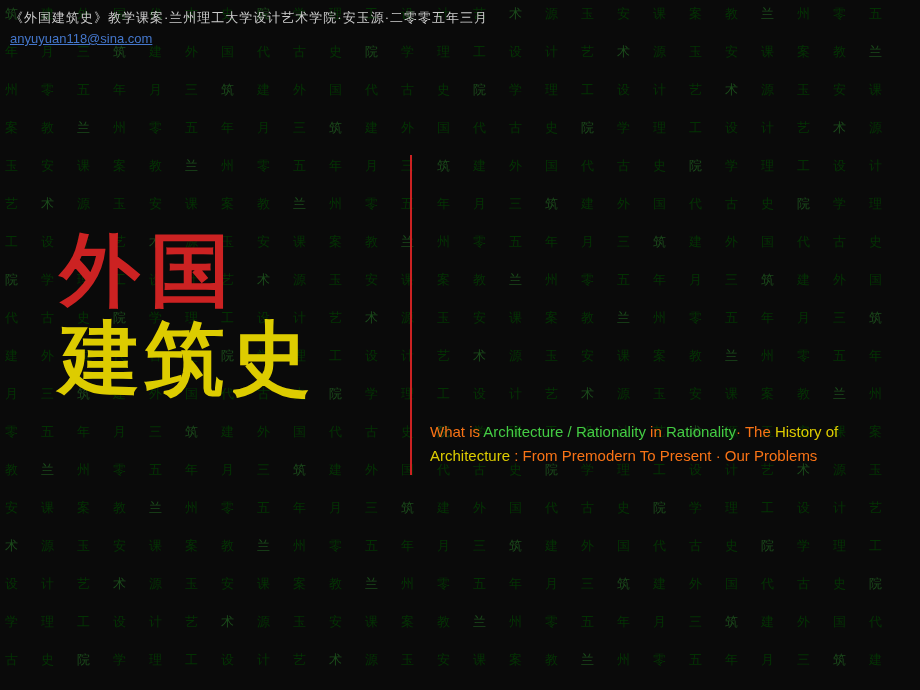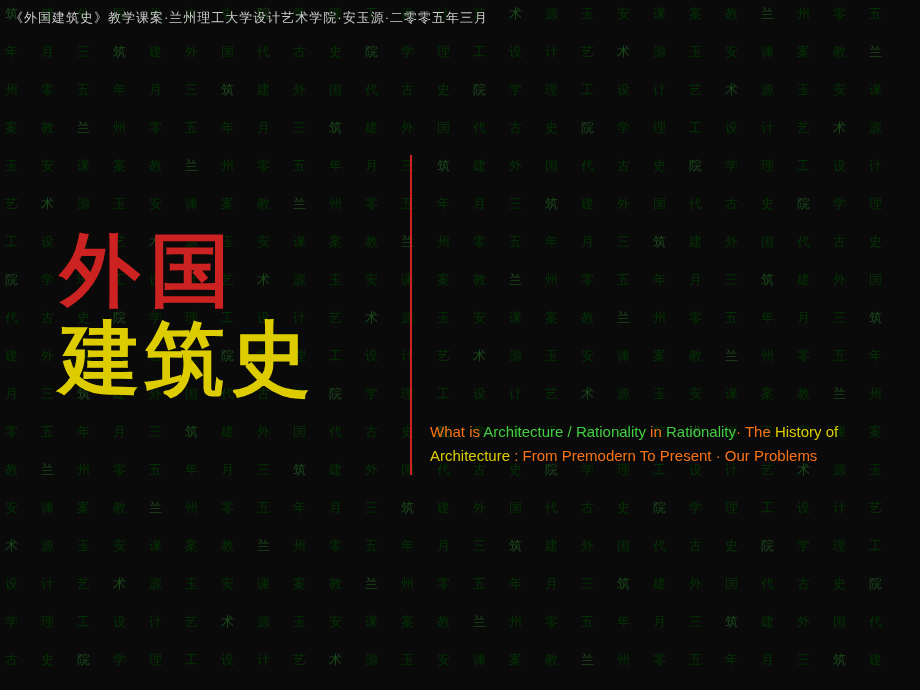--- a/index.html
+++ b/index.html
@@ -587,20 +587,21 @@
     <span class="grid-char" style="left: 689px; top: 651px; color: rgb(0, 68, 0);">五</span>
     <span class="grid-char" style="left: 725px; top: 651px; color: rgb(0, 68, 0);">年</span>
     <span class="grid-char" style="left: 761px; top: 651px; color: rgb(0, 68, 0);">月</span>
     <span class="grid-char" style="left: 797px; top: 651px; color: rgb(0, 68, 0);">三</span>
     <span class="grid-char" style="left: 833px; top: 651px; color: rgb(34, 102, 34);">筑</span>
     <span class="grid-char" style="left: 869px; top: 651px; color: rgb(0, 68, 0);">建</span>
   </div>
 
 <div class="header">
   <span class="header-text">《外国建筑史》教学课案·兰州理工大学设计艺术学院·安玉源·二零零五年三月</span>
+  <a class="header-email">anyuyuan118@sina.com</a>
 </div>
 
 <div class="left-panel">
   <div class="title-line1">外国</div>
   <div class="title-line3">建筑史</div>
 </div>
 
 <div class="divider-line"></div>
 
 <div class="right-panel">

